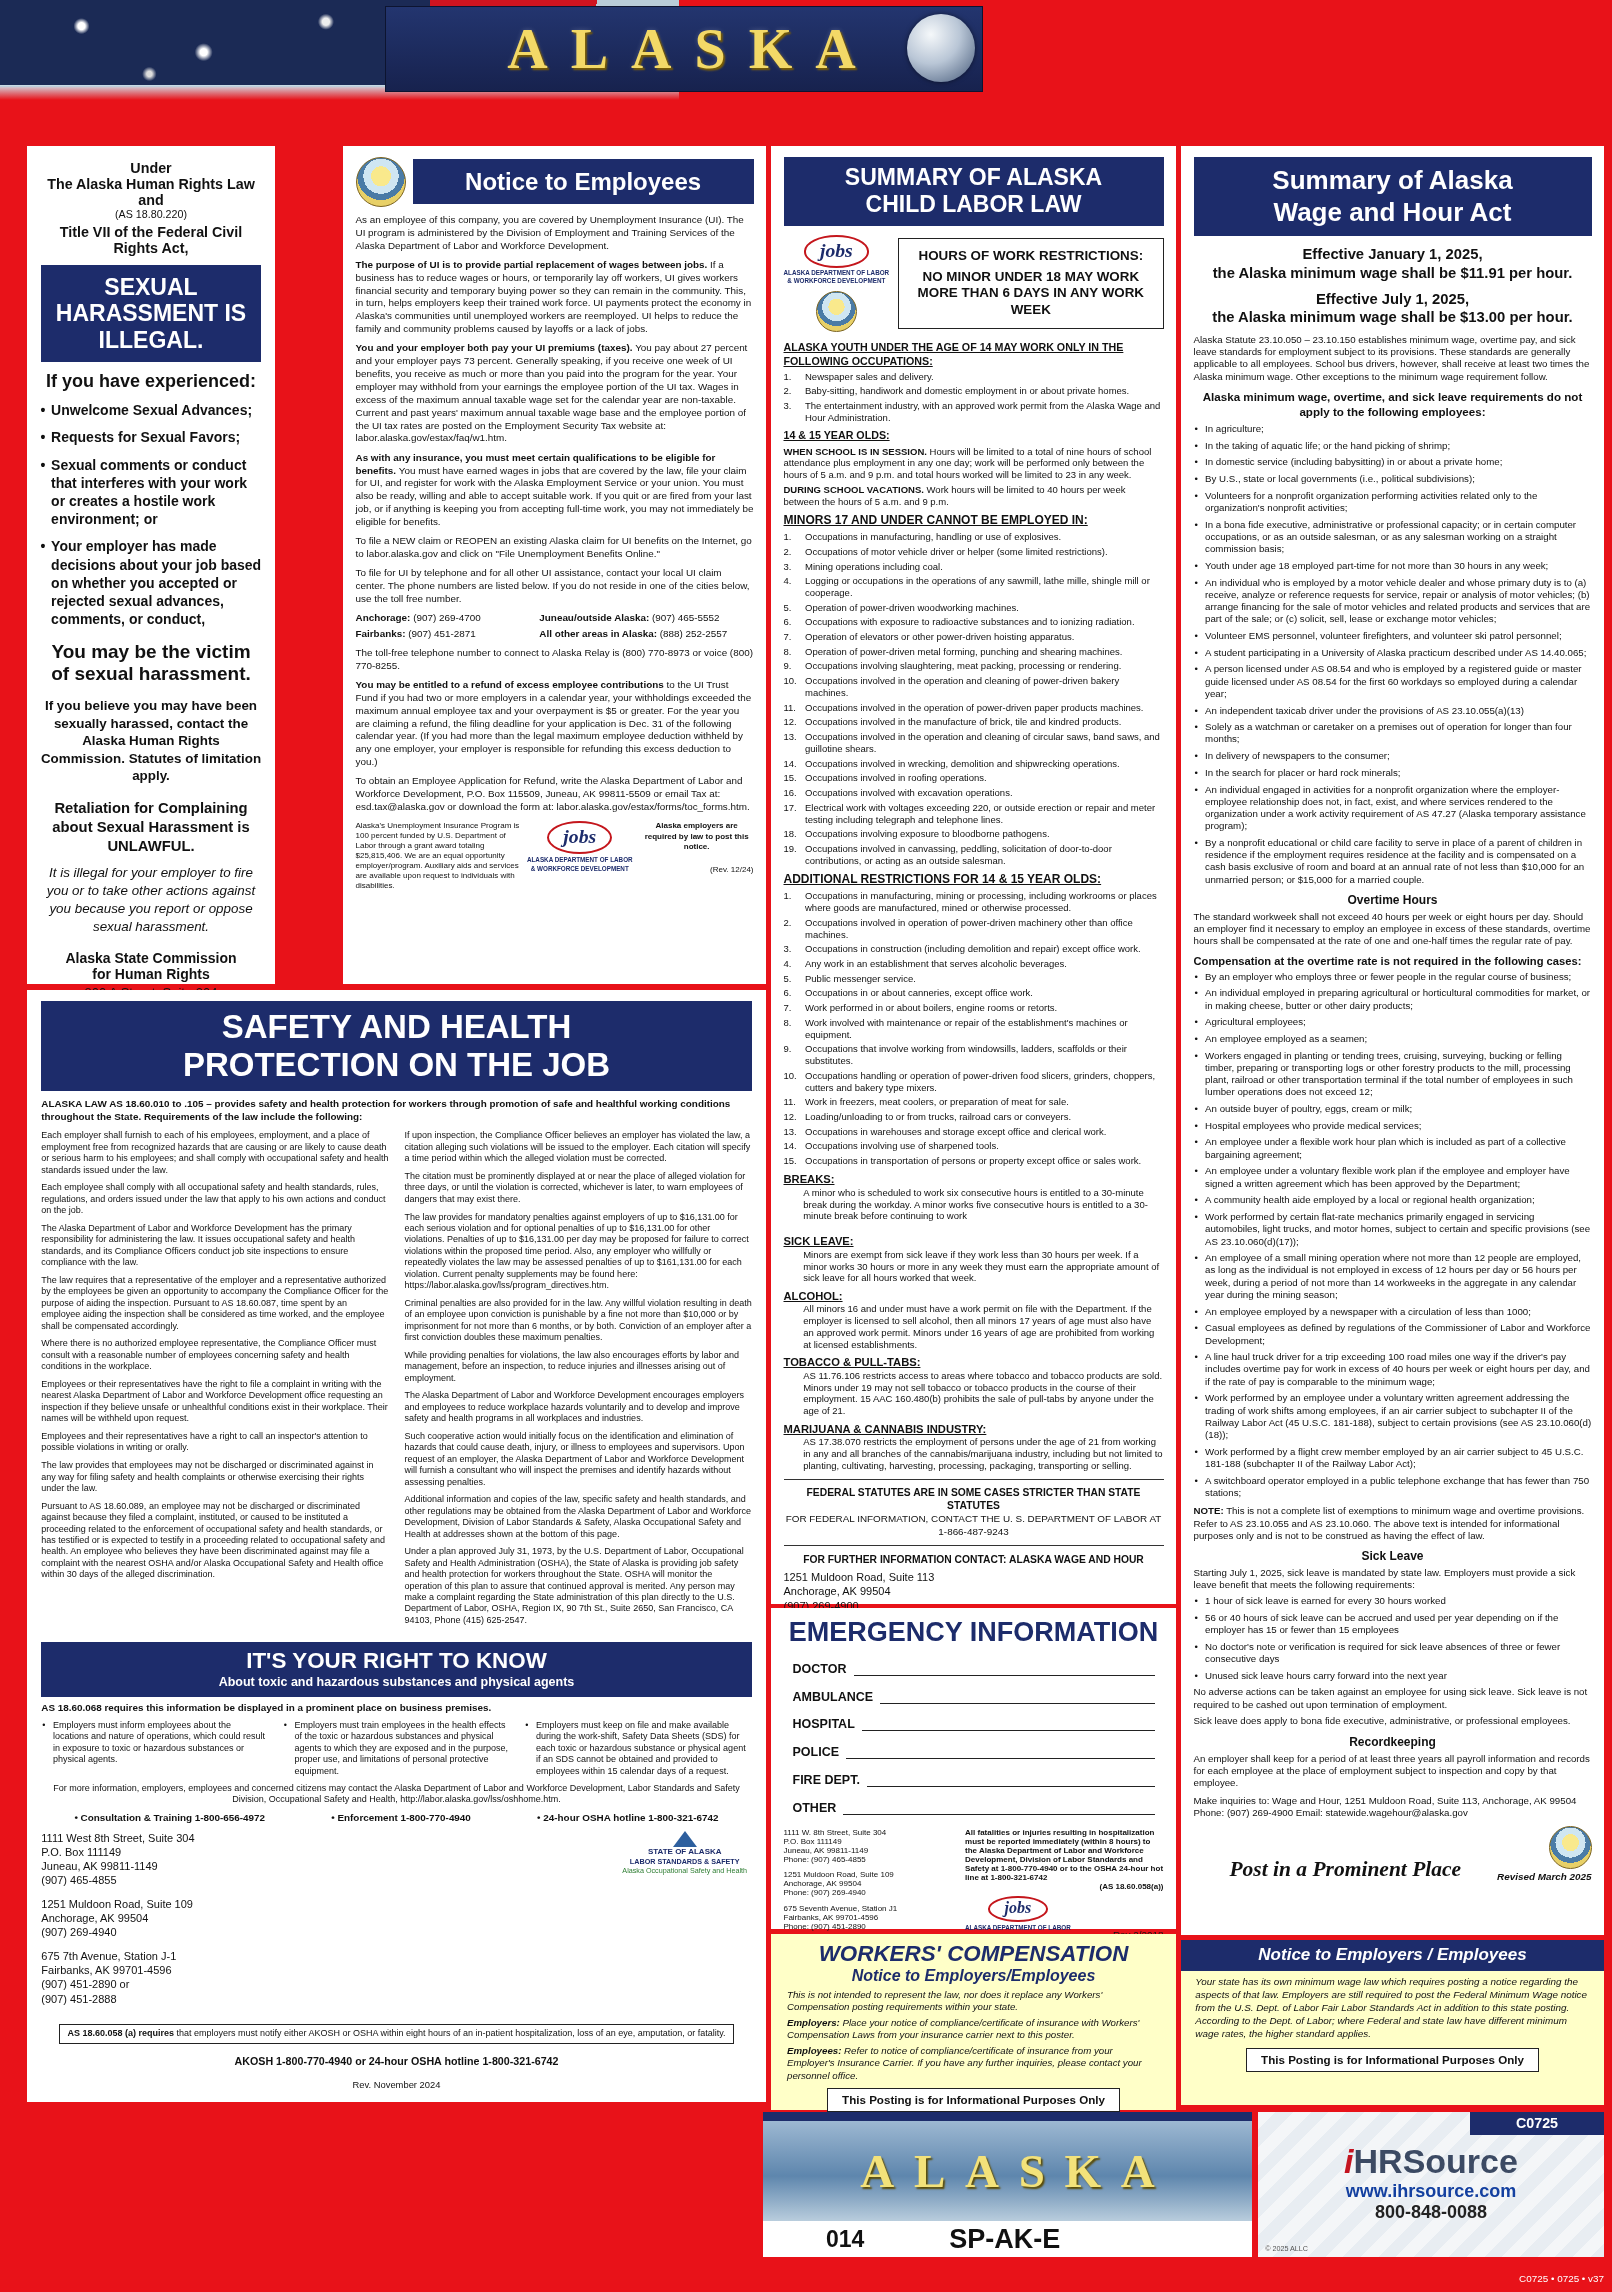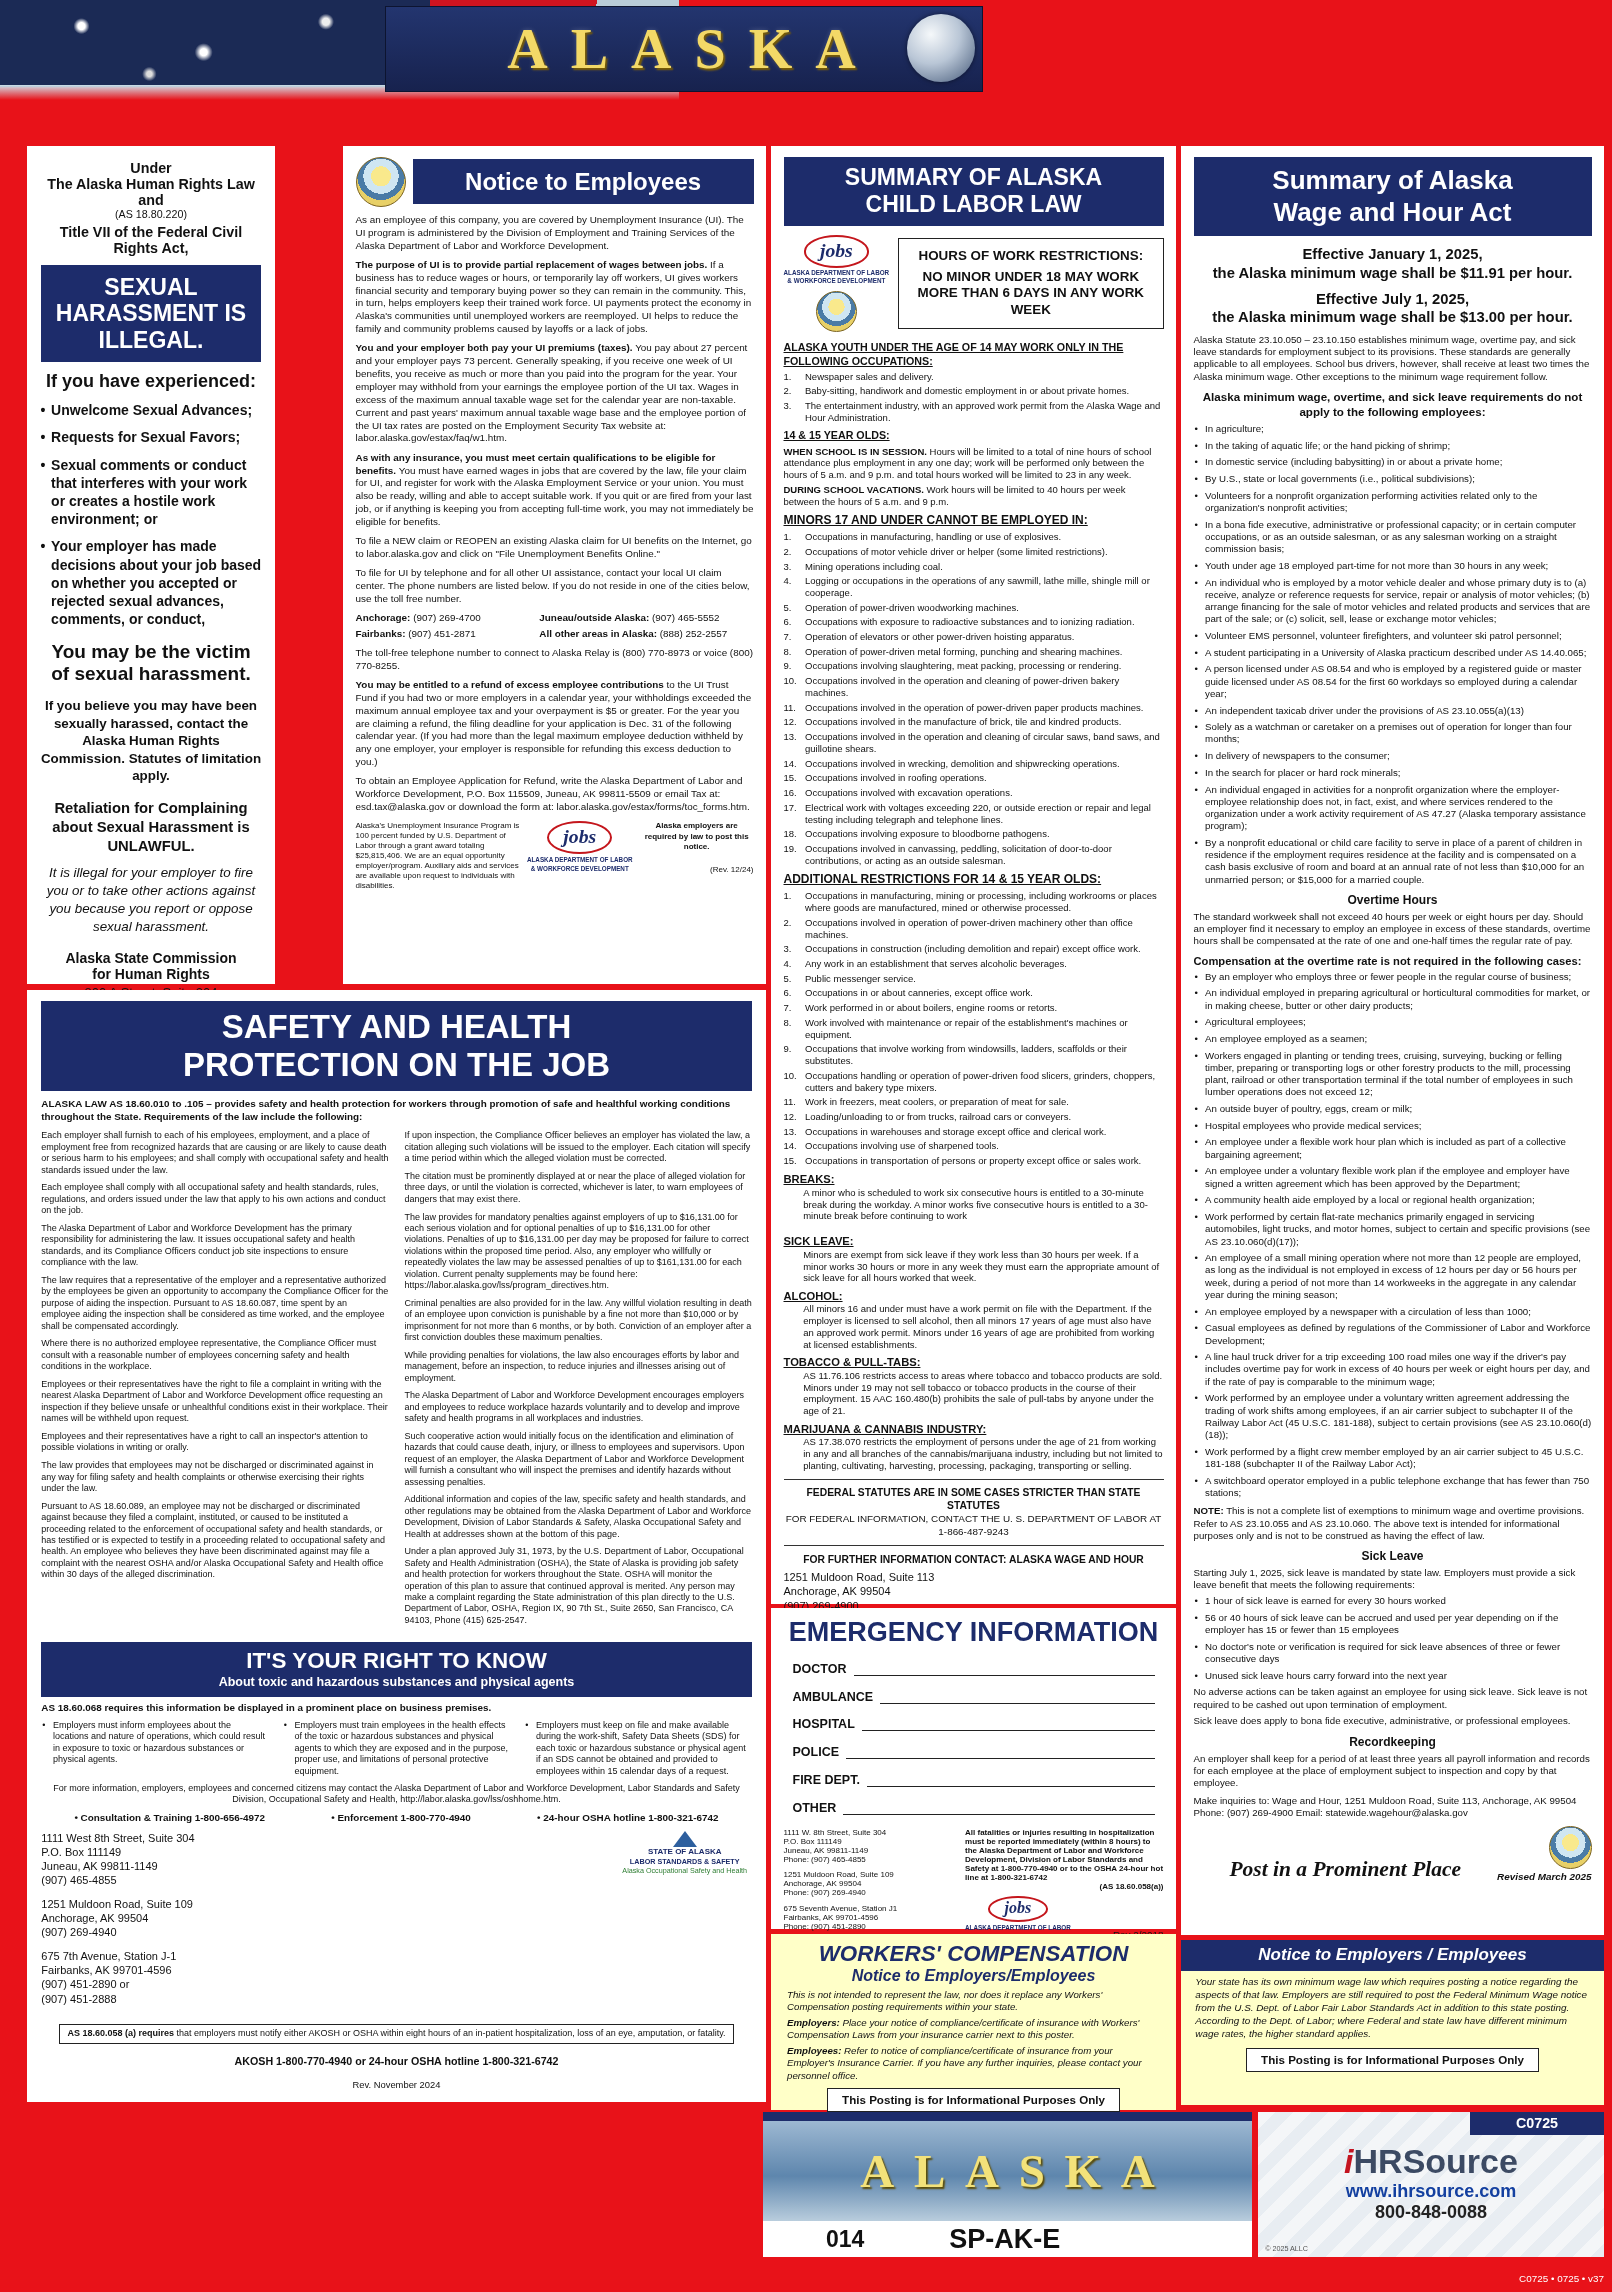--- a/index.html
+++ b/index.html
@@ -216,21 +216,21 @@
       <div class="oli">
         <span class="num">15.</span>
         <span class="txt">Occupations involved in roofing operations.</span>
       </div>
       <div class="oli">
         <span class="num">16.</span>
         <span class="txt">Occupations involved with excavation operations.</span>
       </div>
       <div class="oli">
         <span class="num">17.</span>
-        <span class="txt">Electrical work with voltages exceeding 220, or outside erection or repair and legal testing including telegraph and telephone lines.</span>
+        <span class="txt">Electrical work with voltages exceeding 220, or outside erection or repair and meter testing including telegraph and telephone lines.</span>
       </div>
       <div class="oli">
         <span class="num">18.</span>
         <span class="txt">Occupations involving exposure to bloodborne pathogens.</span>
       </div>
       <div class="oli">
         <span class="num">19.</span>
         <span class="txt">Occupations involved in canvassing, peddling, solicitation of door-to-door contributions, or acting as an outside salesman.</span>
       </div>
     </div>

